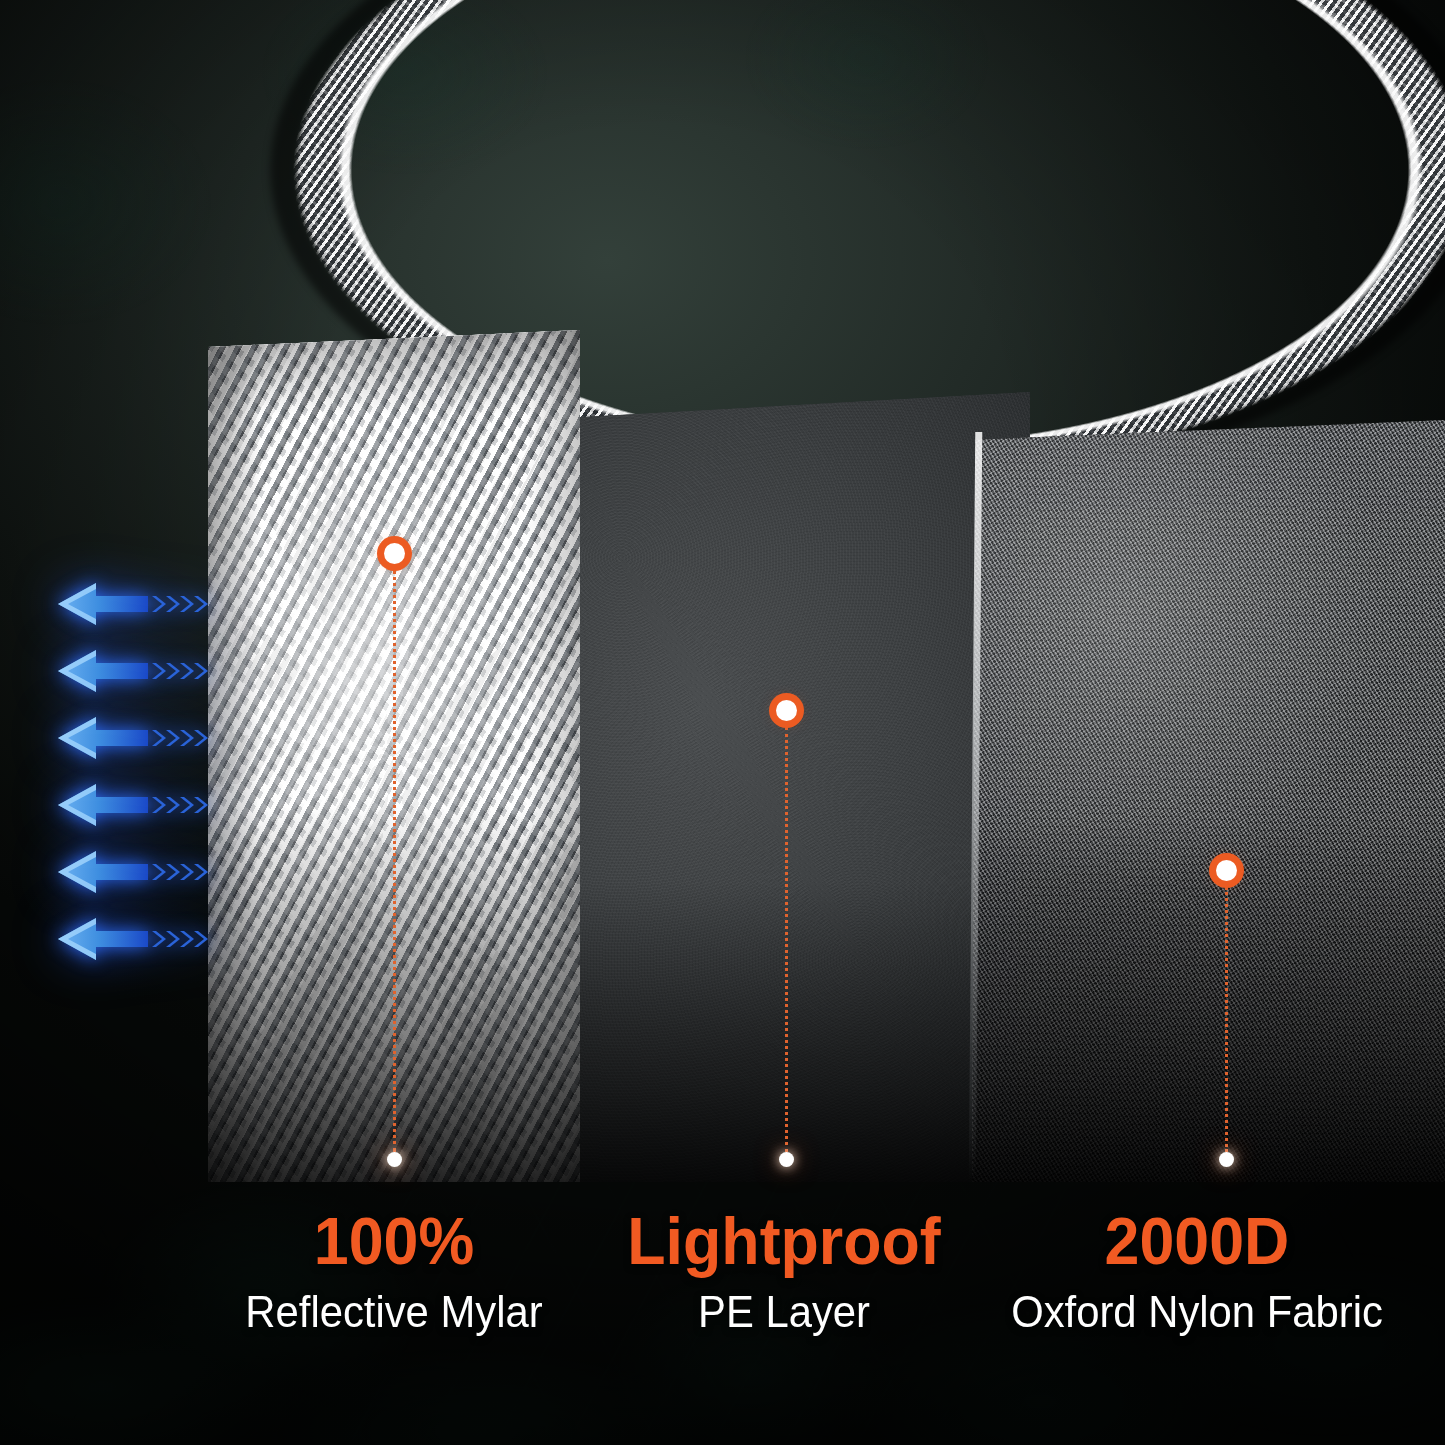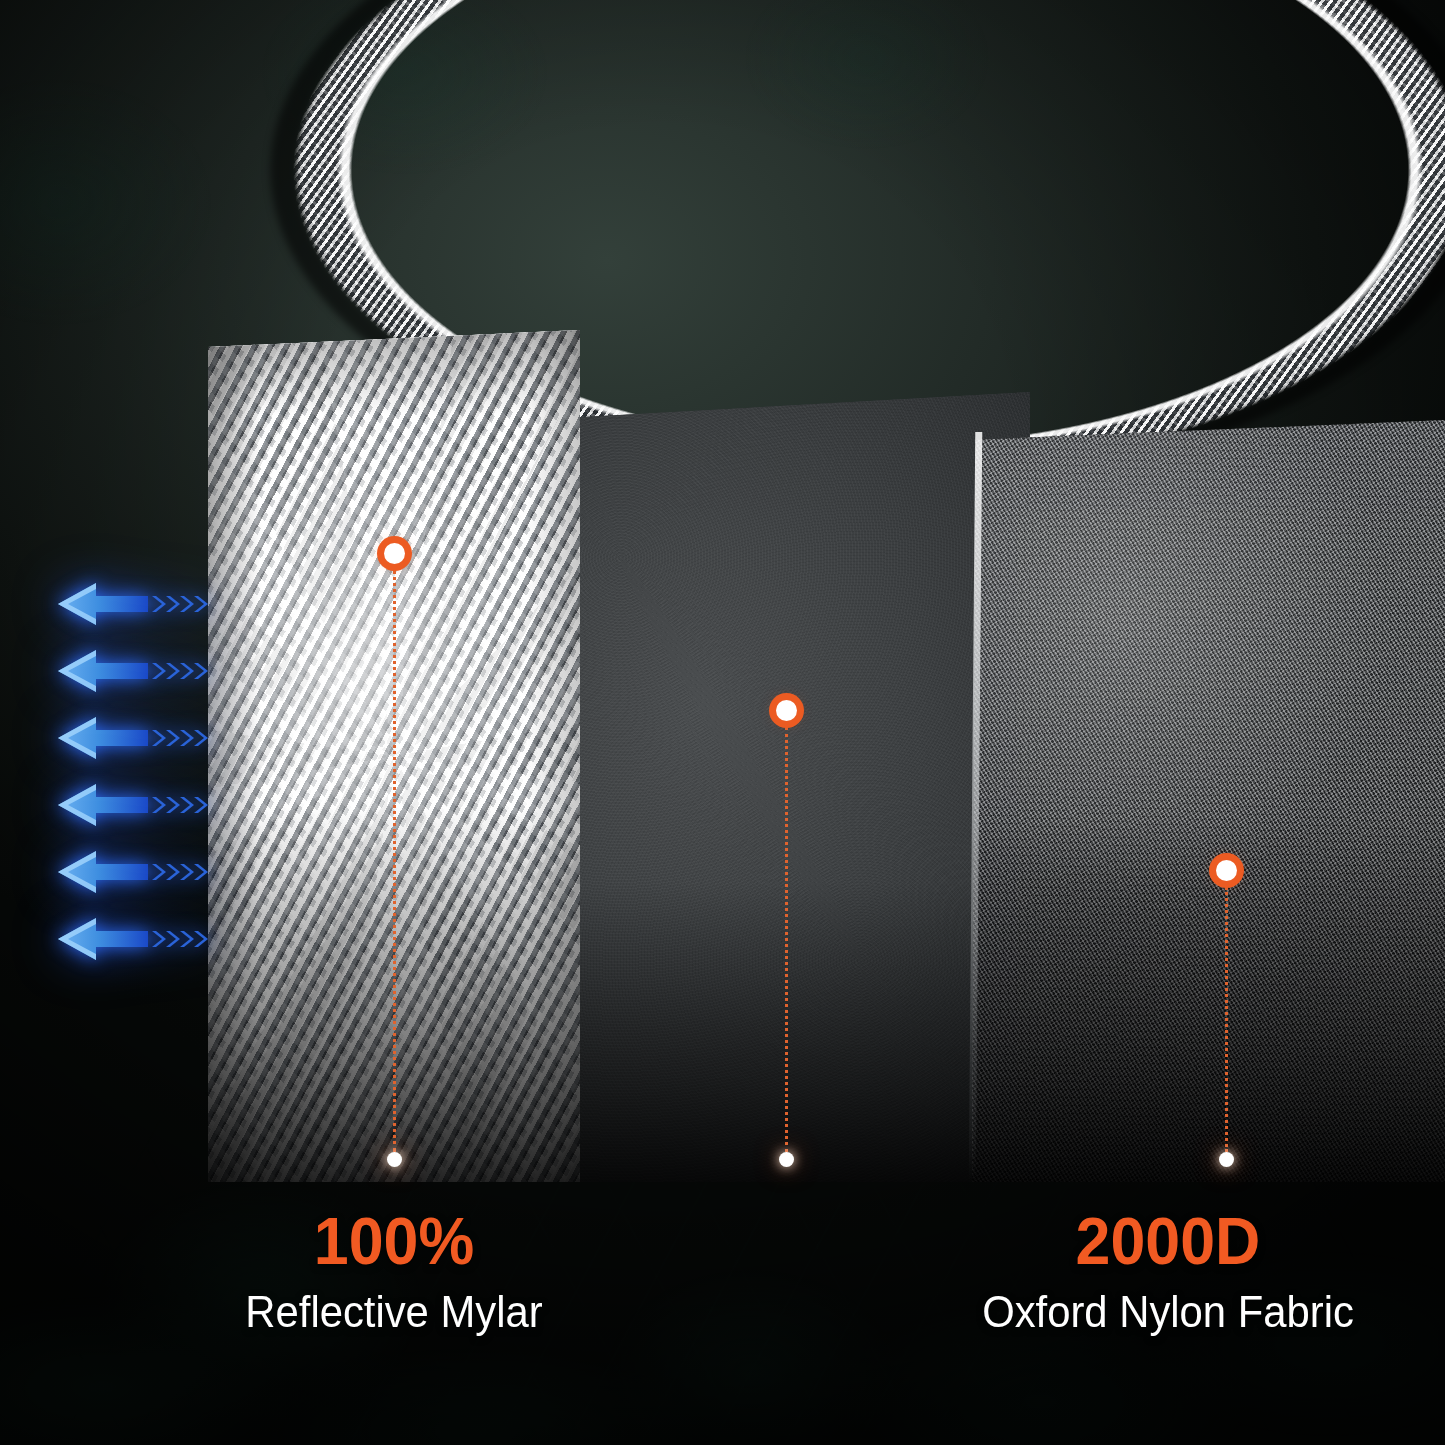--- a/index.html
+++ b/index.html
@@ -279,19 +279,23 @@
     <div class="co-line" style="left:1225px;top:887px;height:265px;"></div>
     <div class="co-dot" style="left:1216px;top:860px;width:21px;height:21px;"></div>
     <div class="co-end" style="left:1219px;top:1152px;"></div>
   </div>
 
   <div class="labels">
     <div class="lab" style="left:204px;width:380px;">
       <div class="lab-big">100%</div>
       <div class="lab-small">Reflective Mylar</div>
     </div>
-    <div class="lab" style="left:958px;width:420px;">
+    <div class="lab" style="left:594px;width:380px;">
+      <div class="lab-big">Lightproof</div>
+      <div class="lab-small">PE Layer</div>
+    </div>
+    <div class="lab" style="left:987px;width:420px;">
       <div class="lab-big">2000D</div>
       <div class="lab-small">Oxford Nylon Fabric</div>
     </div>
   </div>
 
 </div>
 
 </body></html>

